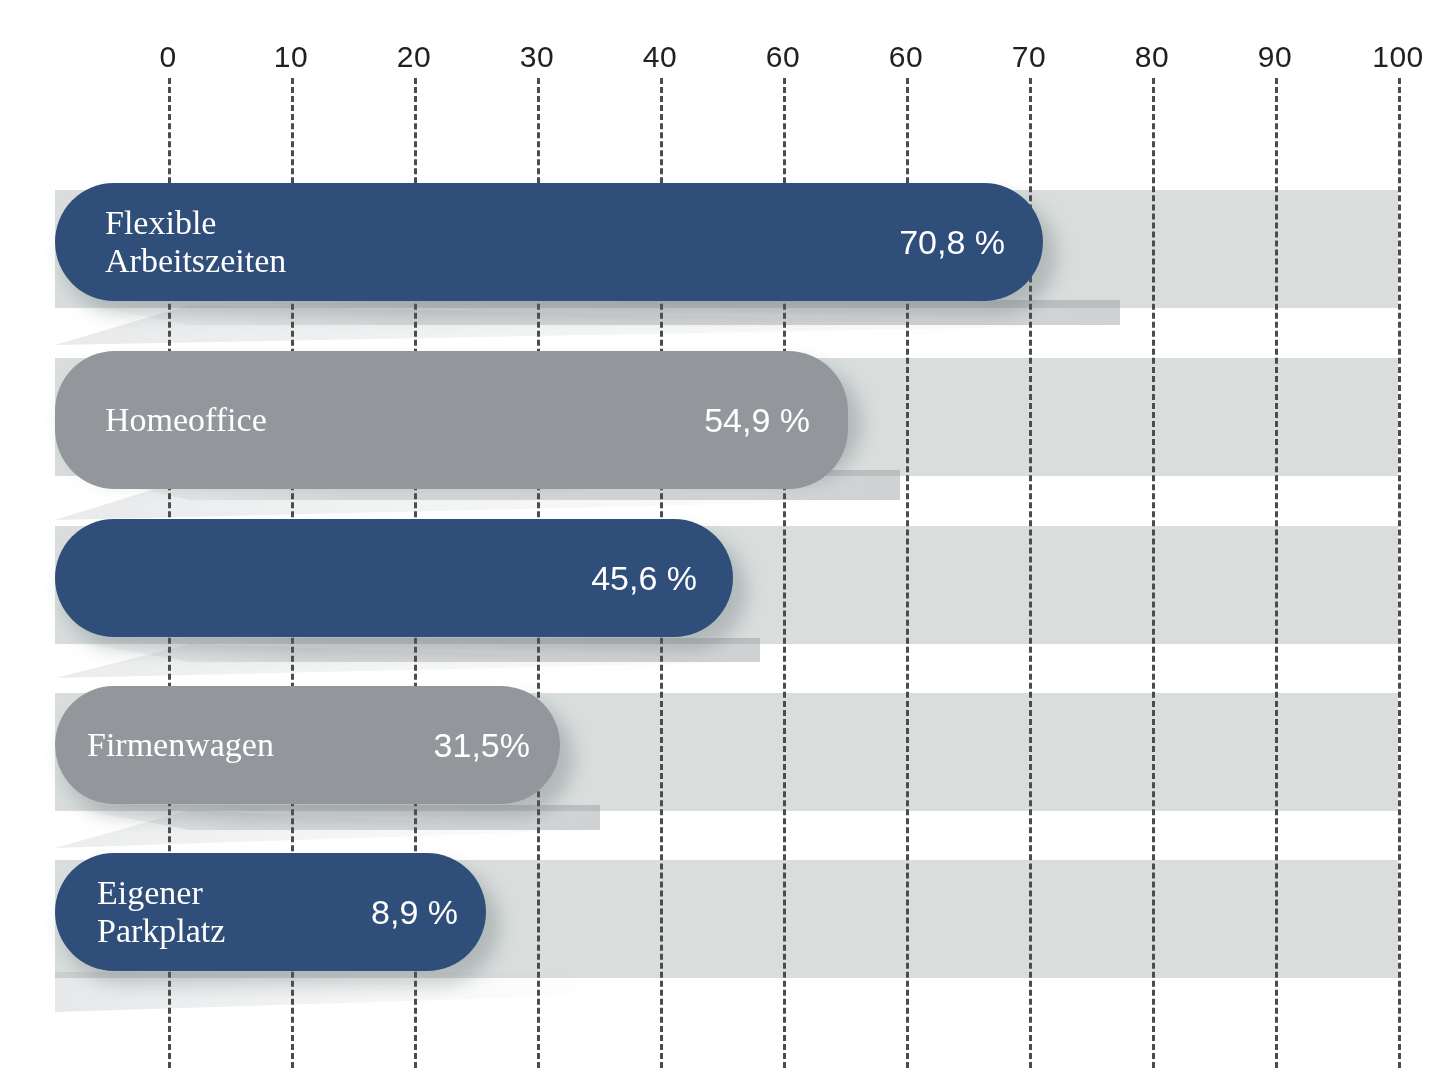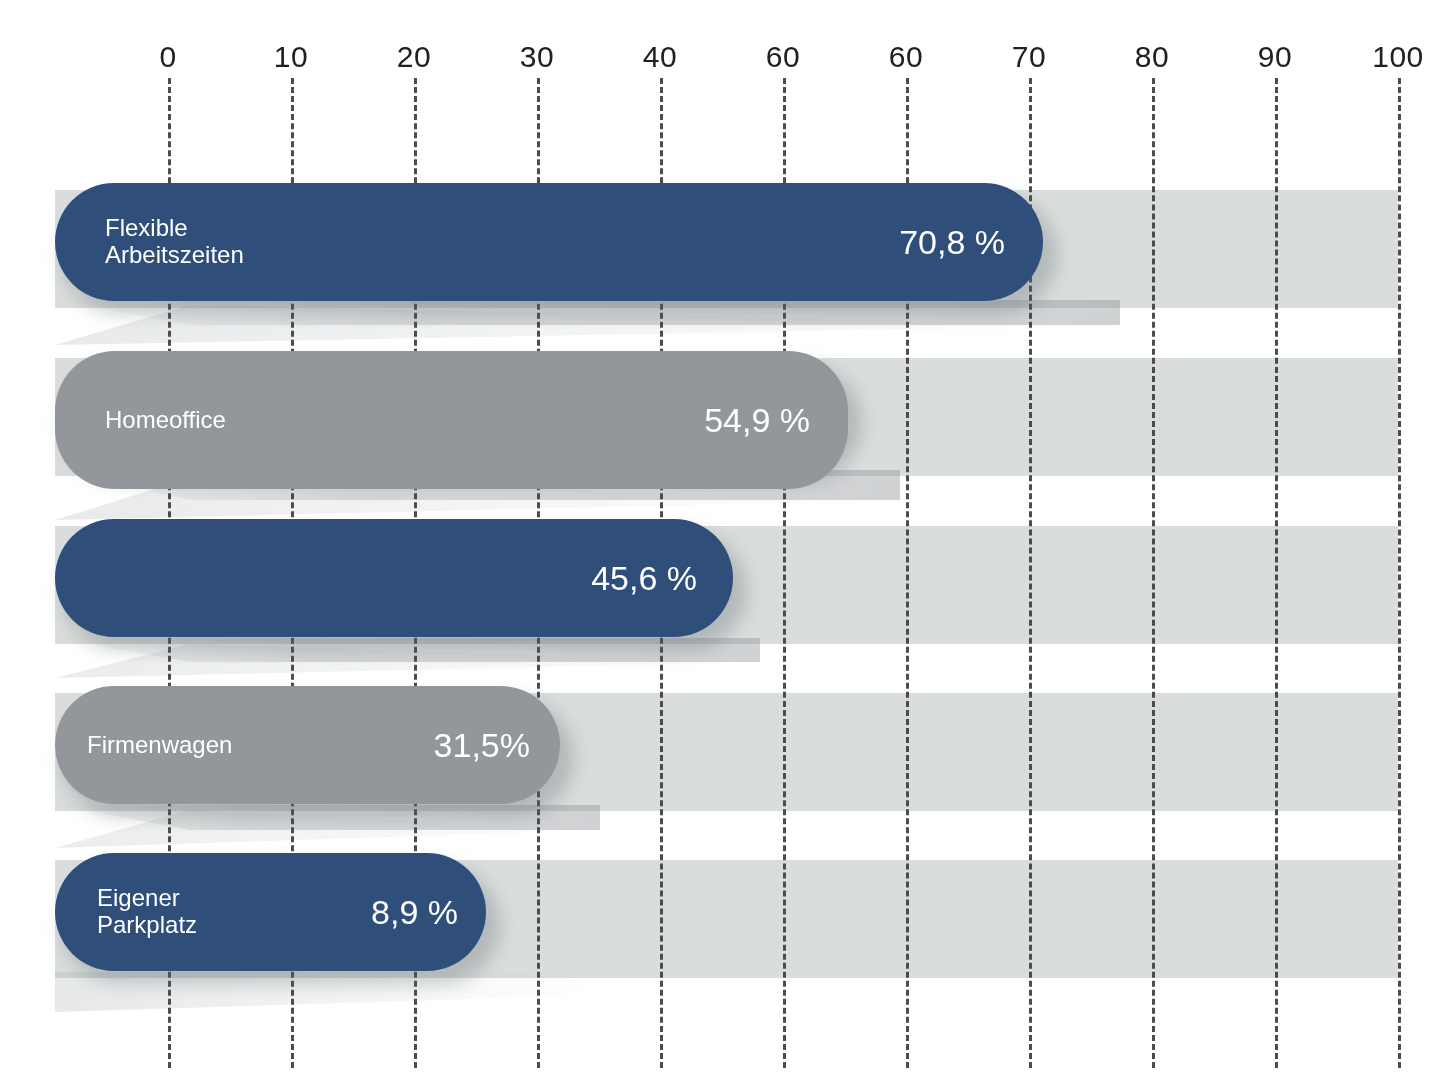--- a/index.html
+++ b/index.html
@@ -80,23 +80,23 @@
     border-radius: 60px;
     display: flex;
     align-items: center;
     box-sizing: border-box;
   }
   .bar.blue  { background: #2f4e7a; }
   .bar.gray  { background: #93979b; }
 
   .bar-label {
     color: #ffffff;
-    font-size: 24px;
+    font-size: 34px;
     line-height: 1.12;
-    font-family: Liberation Sans, sans-serif;
+    font-family: Liberation Serif, serif;
     white-space: pre-line;
     position: absolute;
     left: 50px;
     top: 50%;
     transform: translateY(-50%);
   }
   .bar-value {
     position: absolute;
     top: 50%;
     transform: translateY(-50%);

